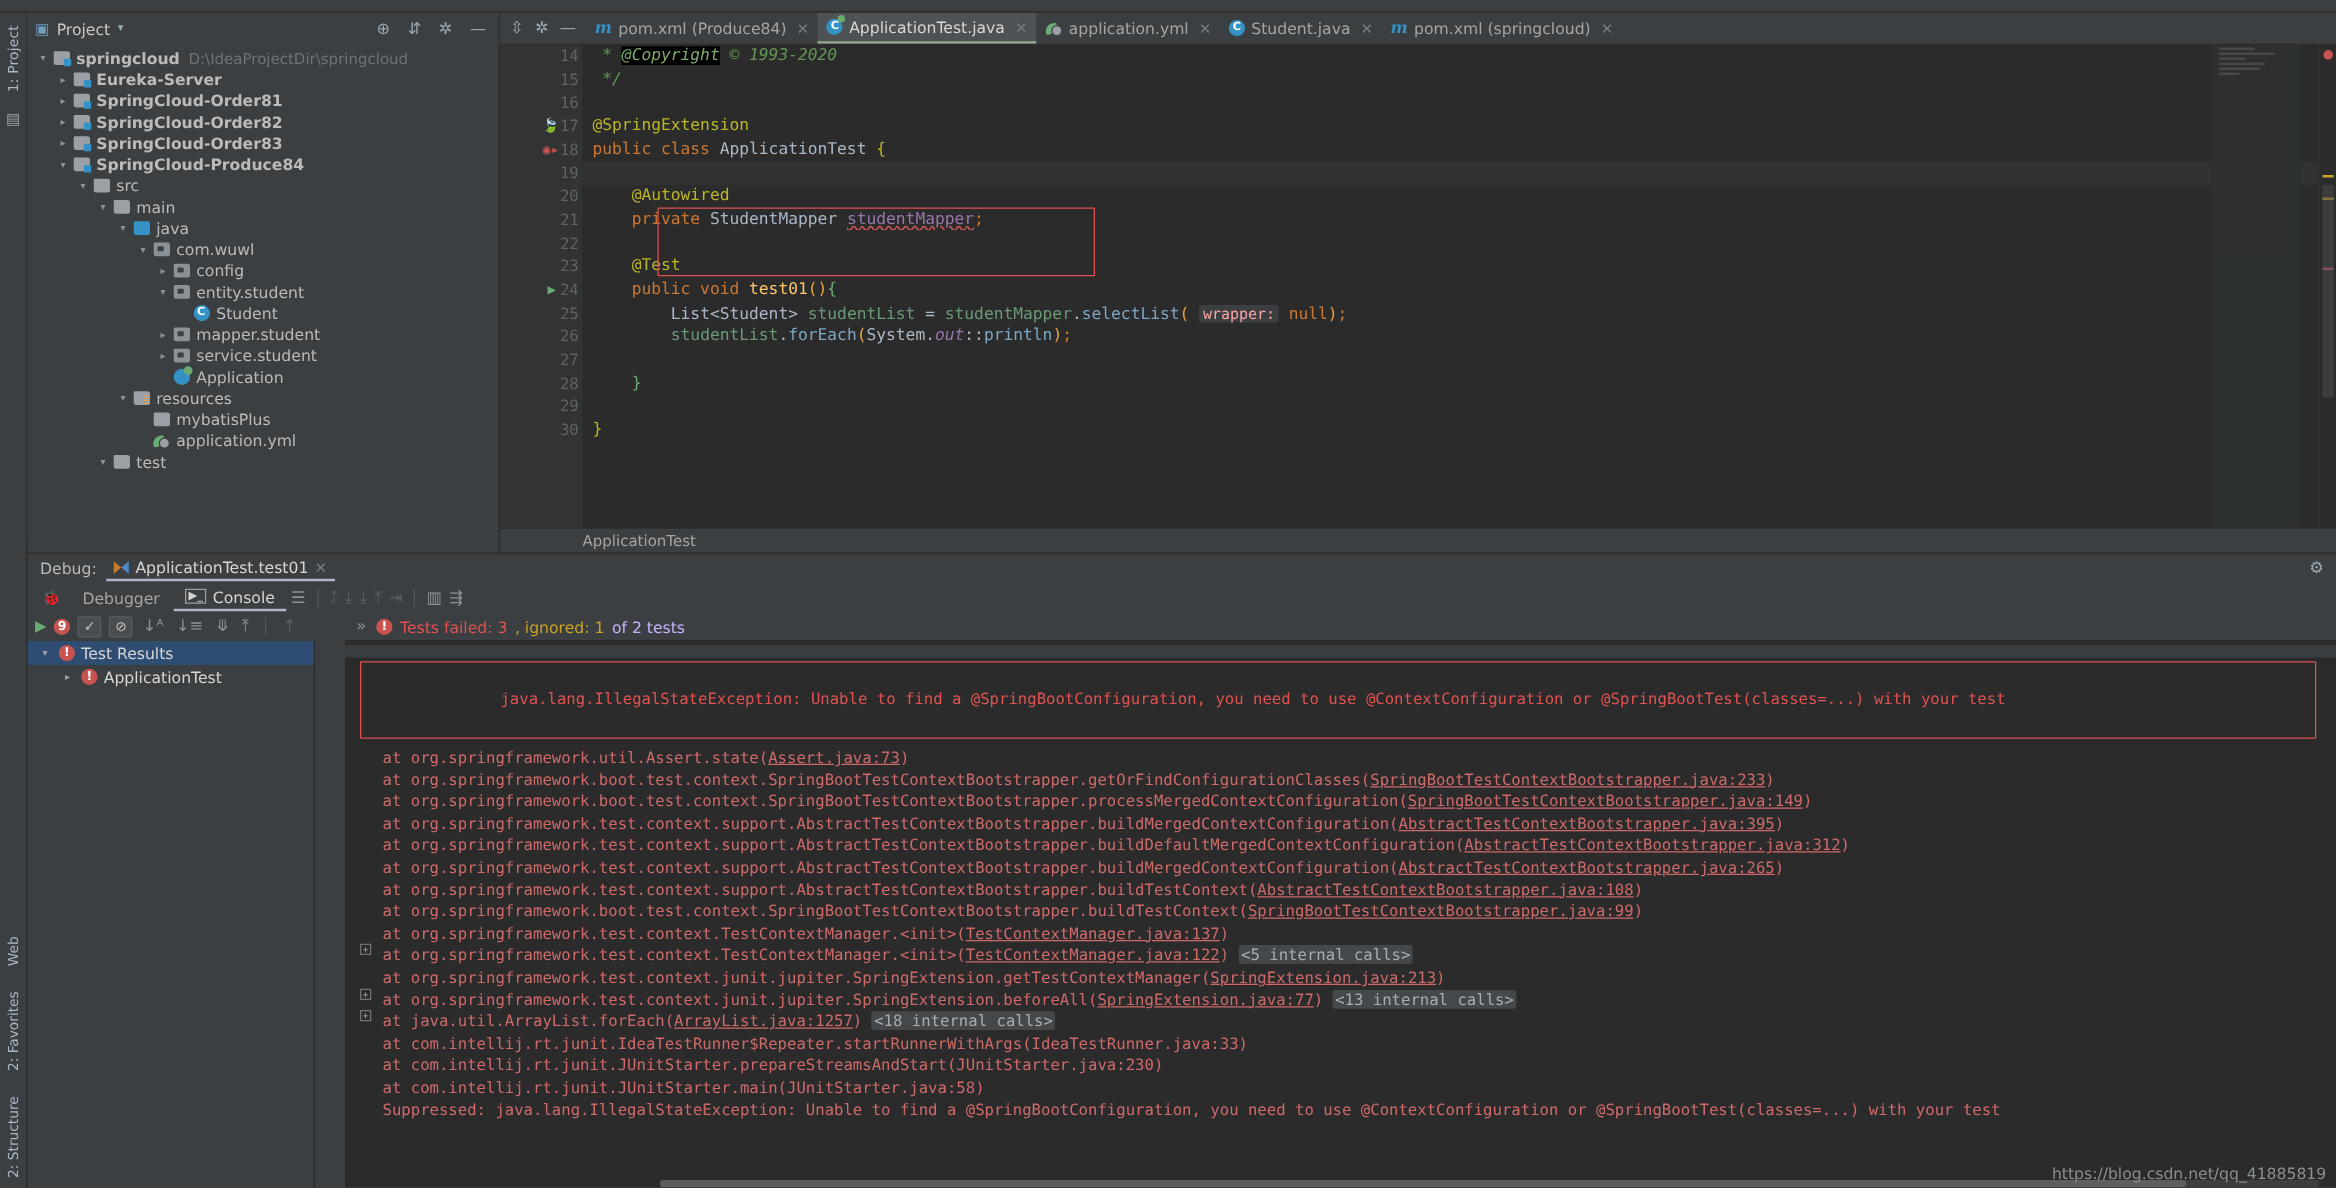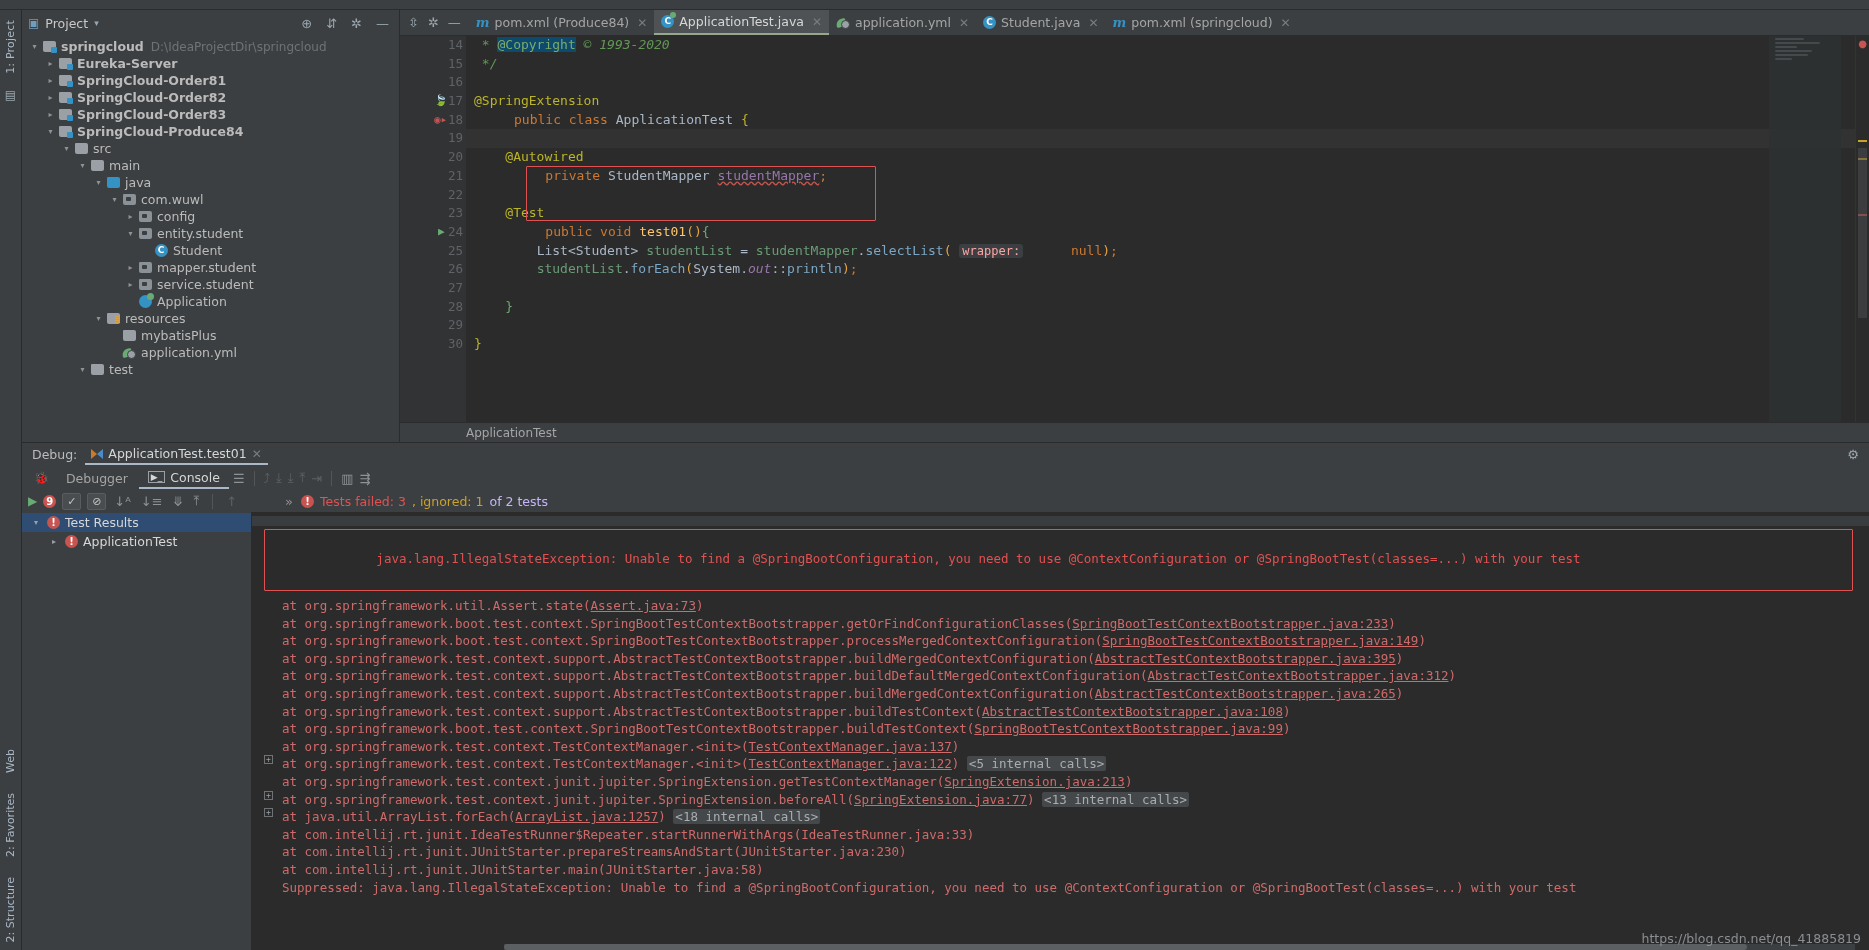--- a/index.html
+++ b/index.html
@@ -115,26 +115,26 @@
   }
   .gline .glyph { position: absolute; left: 34px; font-size: 11px; }
   .gline .fold { position: absolute; right: -12px; font-size: 9px; color: #7a7d7f; }
   .code-col { flex: 1; position: relative; background: #2b2b2b; overflow: hidden; }
   .cline {
     height: 18.7px; line-height: 18.7px; white-space: pre;
     font-family: "DejaVu Sans Mono", "Liberation Mono", monospace; font-size: 13px;
     color: #a9b7c6; padding-left: 8px;
   }
   .cline.cur { background: #323232; }
-  .kw { color: #cc7832; margin-left: 40px; }
+  .kw { color: #cc7832; }
   .ann { color: #bbb529; }
   .cls { color: #a9b7c6; }
   .mth { color: #ffc66d; }
   .cmt { color: #629755; font-style: italic; }
-  .cmt-hl { background: #0c4a6e; color: #7ea96b; }
+  .cmt-hl { background: #000000; color: #7ea96b; font-style: italic; }
   .static-it { color: #9876aa; font-style: italic; }
   .err-ul { text-decoration: underline; text-decoration-style: wavy; text-decoration-color: #c75450; }
   .hint {
     background: #3b3f41; color: #fca5a5; border-radius: 3px; padding: 0 3px; font-size: 12px;
   }
   .redbox {
     position: absolute; border: 1px solid #e05252; pointer-events: none; border-radius: 1px;
   }
   .breadcrumbs {
     height: 20px; background: #3c3f41; font-size: 12px; color: #a5a5a5; display: flex;
@@ -203,20 +203,21 @@
     font-size: 12.5px; padding-top: 1px;
   }
   .rt-node { display: flex; align-items: center; height: 19px; gap: 5px; padding-left: 6px; }
   .rt-node.sel { background: #2f4d72; }
   .rt-node .arrow { width: 12px; font-size: 8px; color: #9aa0a6; text-align: center; }
 
   .console {
     flex: 1; background: #2b2b2b; overflow: hidden; position: relative;
     font-family: "DejaVu Sans Mono", "Liberation Mono", monospace; font-size: 12.5px;
     padding: 4px 0 0 0;
+    margin-left: 24px;
   }
   .cs-line { height: 17.6px; line-height: 17.6px; white-space: pre; color: #cf6a6a; padding-left: 30px; }
   .lnk { color: #cf6a6a; text-decoration: underline; }
   .internal { background: #45484a; color: #a8adb0; padding: 0 2px; border-radius: 2px; }
   .exbox {
     margin: 3px 16px 6px 12px; border: 1px solid #e05252; border-radius: 1px; padding: 5px 6px 7px 6px;
     color: #e05252; white-space: pre; font-size: 12.5px; line-height: 16px;
   }
   .fold-plus {
     position: absolute; left: 12px; width: 9px; height: 9px; border: 1px solid #6f7376; color: #9aa0a6;

